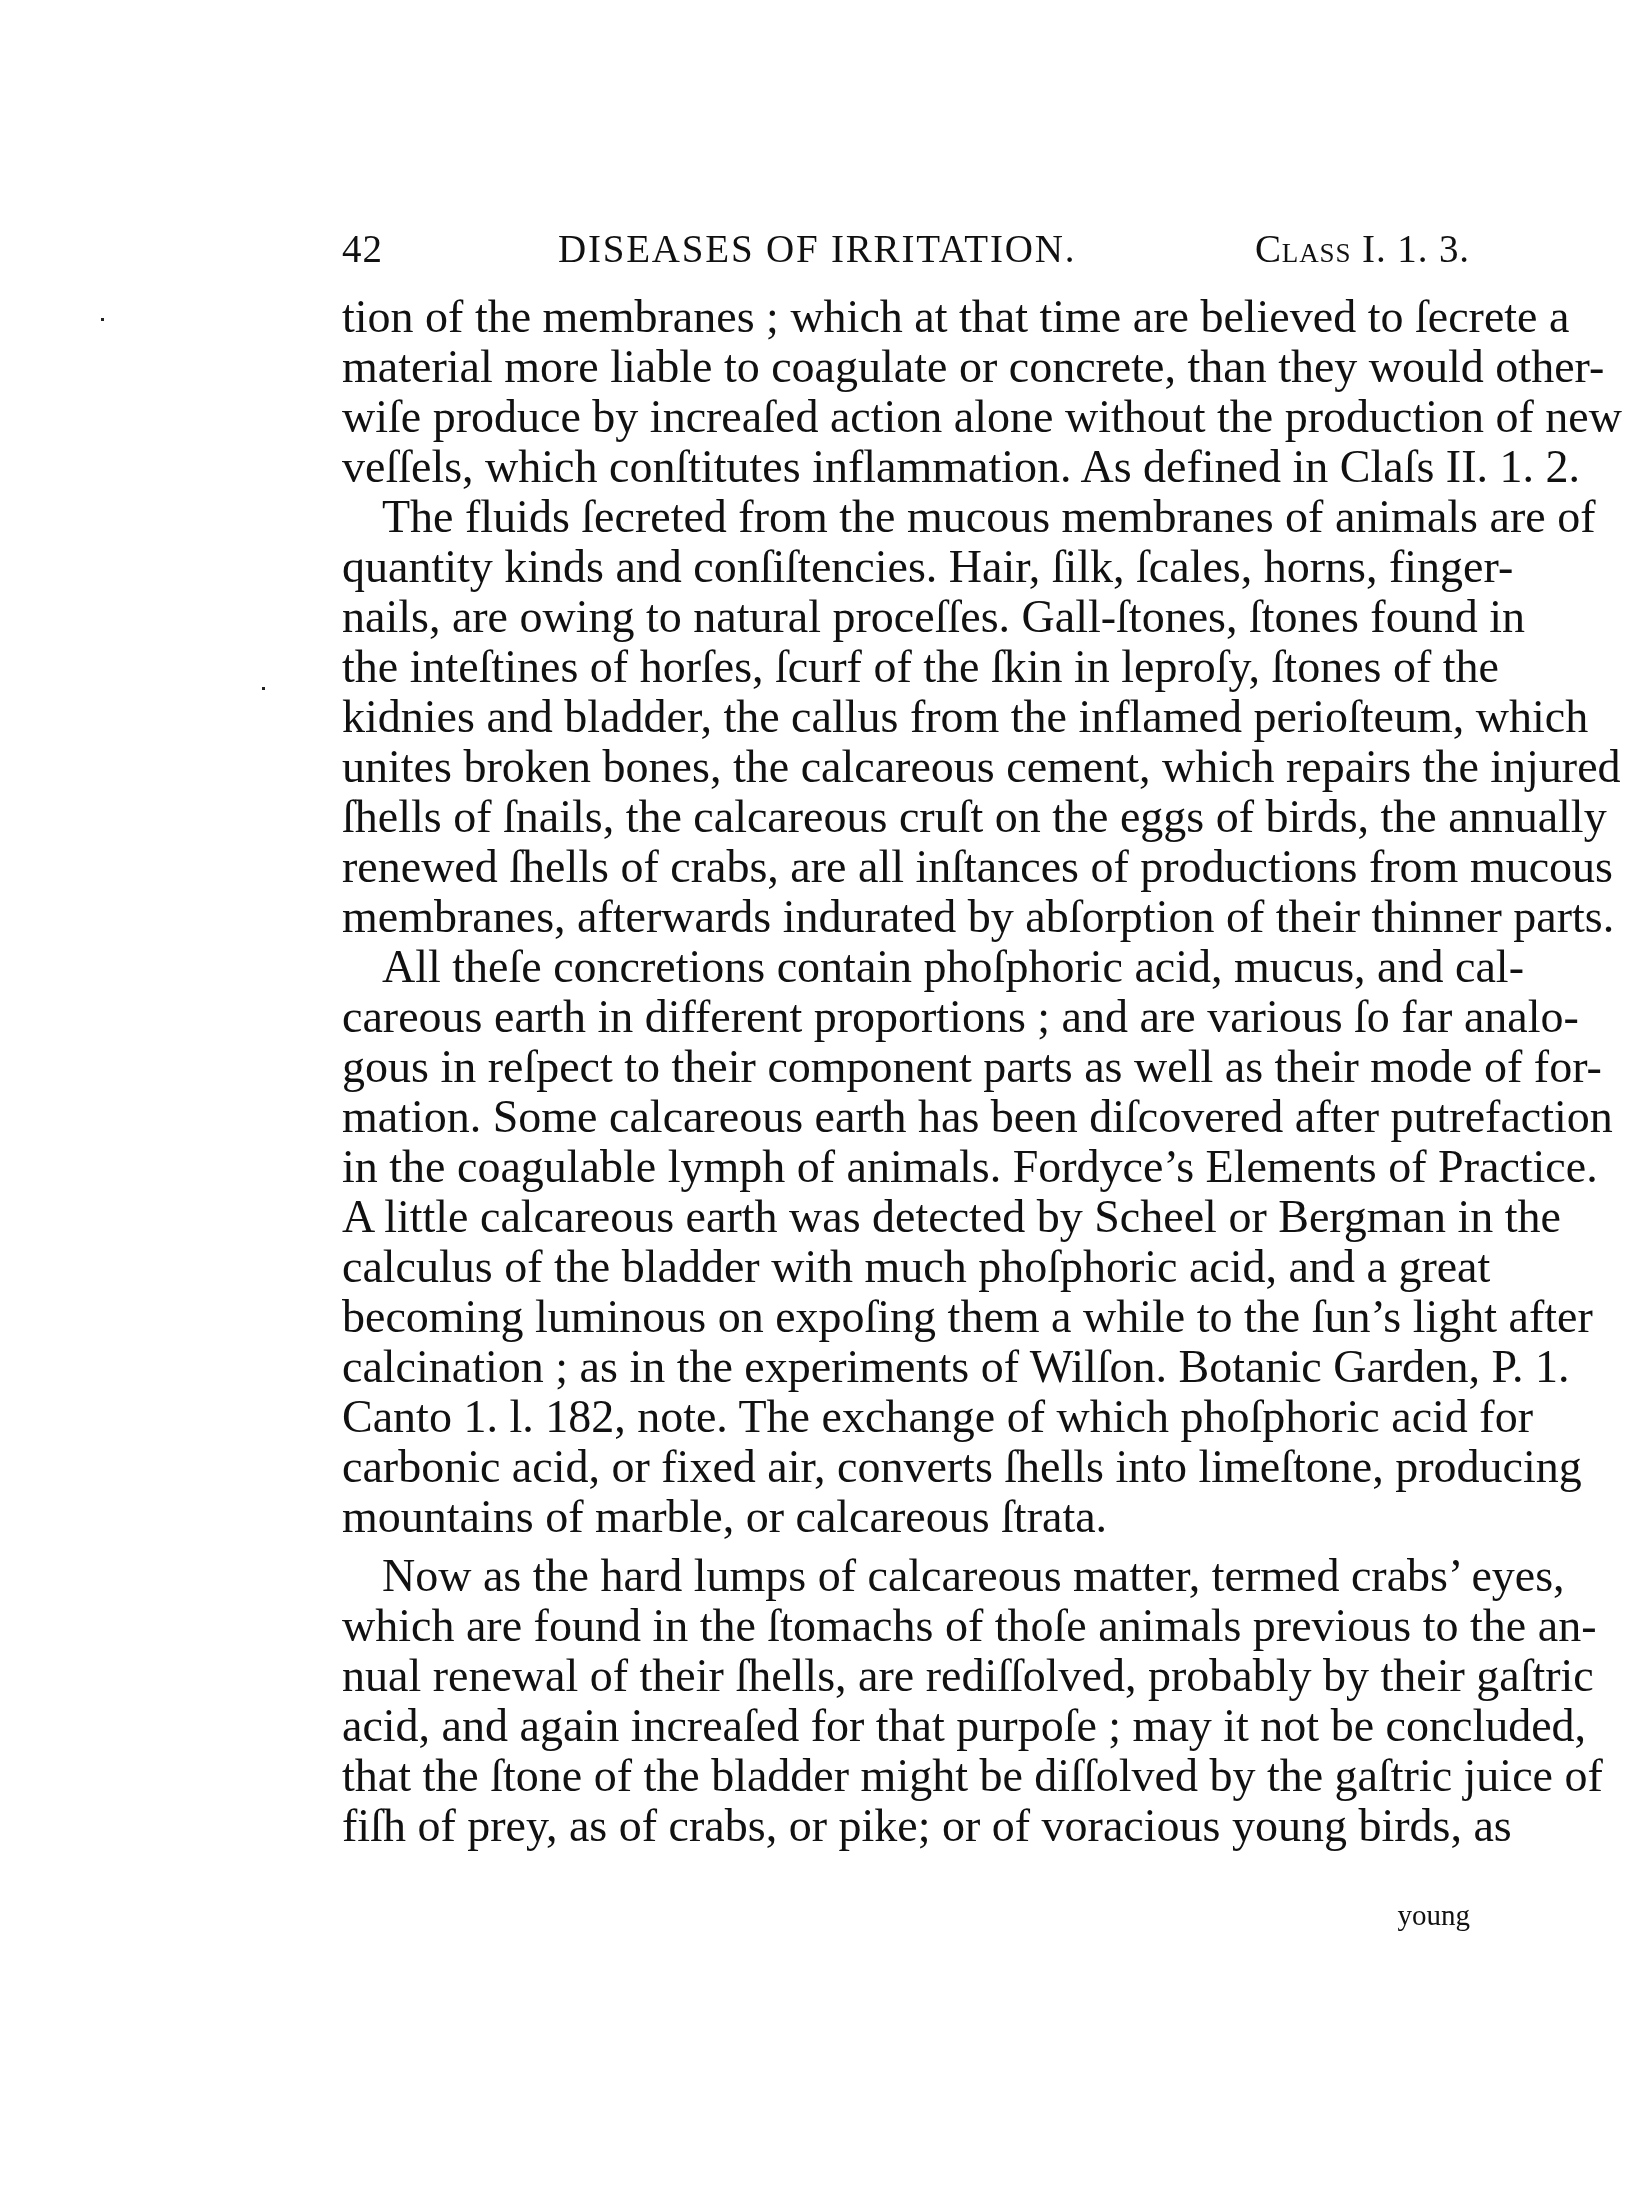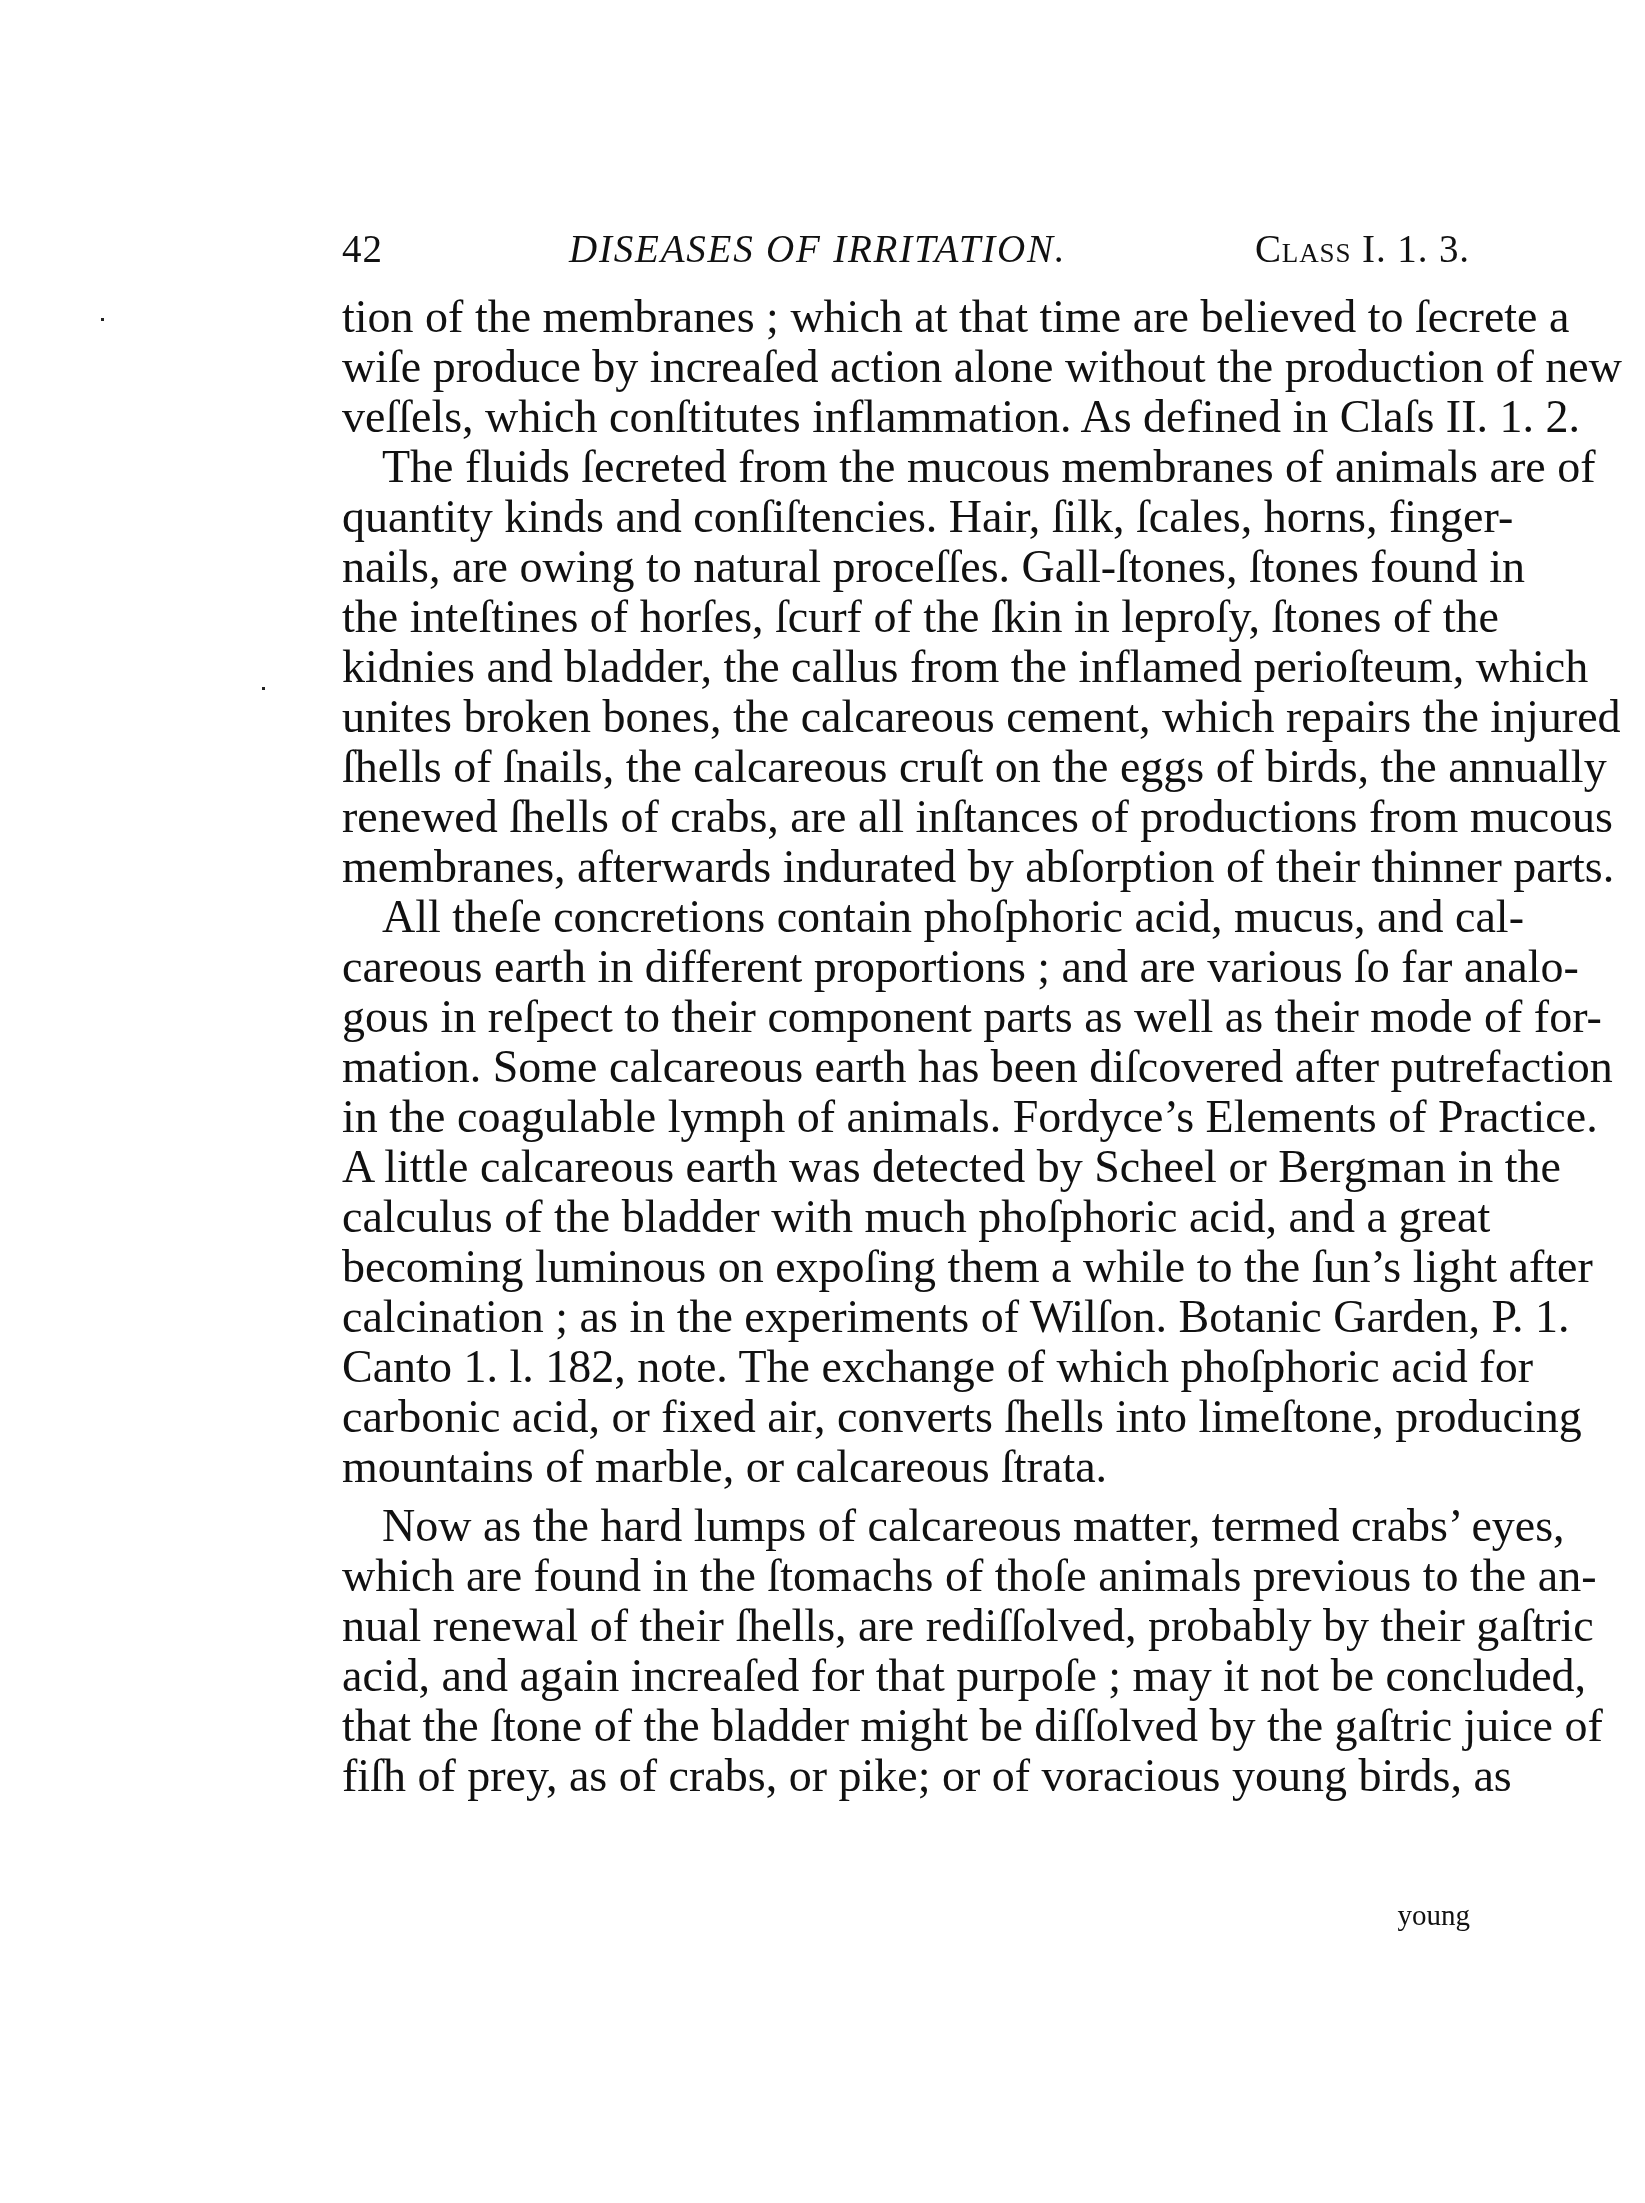--- a/index.html
+++ b/index.html
@@ -2,21 +2,21 @@
 <html style="font-size:14.7px"><head>
 <meta charset="utf-8">
 <style>
   html, body { margin: 0; padding: 0; background: #ffffff; }
   body { width: 1646px; height: 2204px; position: relative; overflow: hidden;
          font-family: "Liberation Serif", "DejaVu Serif", serif; color: #111; }
   .page { position: absolute; left: 0; top: 0; width: 1646px; height: 2052px; }
   .header { position: absolute; top: 226px; left: 342px; width: 1128px; height: 59px;
             font-size: 39px; letter-spacing: 0.9px; }
   .header .pnum { position: absolute; left: 0; top: 0; }
-  .header .title { position: absolute; left: 227px; top: 0; letter-spacing: 1.8px; font-style: italic; }
+  .header .title { position: absolute; left: 216px; top: 0; letter-spacing: 1.8px; }
   .header .cls { position: absolute; right: 0; top: 0; font-variant: small-caps; }
   .body { position: absolute; top: 292px; left: 342px; width: 1128px; }
   .line { display: block; height: 50px; font-size: 46px; line-height: 50px;
           white-space: nowrap; text-align: justify; text-align-last: justify; }
   .line.last { text-align-last: left; }
   .line.indent { padding-left: 40px; }
   .gap { height: 9.2px; }
   .catch { position: absolute; top: 1899px; right: 176px; font-size: 29px; }
   .speck { position: absolute; width: 2.8px; height: 2.8px; background: #222; }
 </style>
@@ -26,20 +26,21 @@
 <div class="page">
   <div class="header">
     <span class="pnum">42</span>
     <span class="title">DISEASES OF IRRITATION.</span>
     <span class="cls">Class I. 1. 3.</span>
   </div>
 
   <div class="body" id="body">
       <div>
         <span class="line">tion of the membranes ; which at that time are believed to ſecrete a</span>
+        <span class="line">material more liable to coagulate or concrete, than they would other-</span>
         <span class="line">wiſe produce by increaſed action alone without the production of new</span>
         <span class="line last">veſſels, which conſtitutes inflammation. As defined in Claſs II. 1. 2.</span>
       </div>
       <div>
         <span class="line indent">The fluids ſecreted from the mucous membranes of animals are of</span>
         <span class="line">quantity kinds and conſiſtencies. Hair, ſilk, ſcales, horns, finger-</span>
         <span class="line">nails, are owing to natural proceſſes. Gall-ſtones, ſtones found in</span>
         <span class="line">the inteſtines of horſes, ſcurf of the ſkin in leproſy, ſtones of the</span>
         <span class="line">kidnies and bladder, the callus from the inflamed perioſteum, which</span>
         <span class="line">unites broken bones, the calcareous cement, which repairs the injured</span>

